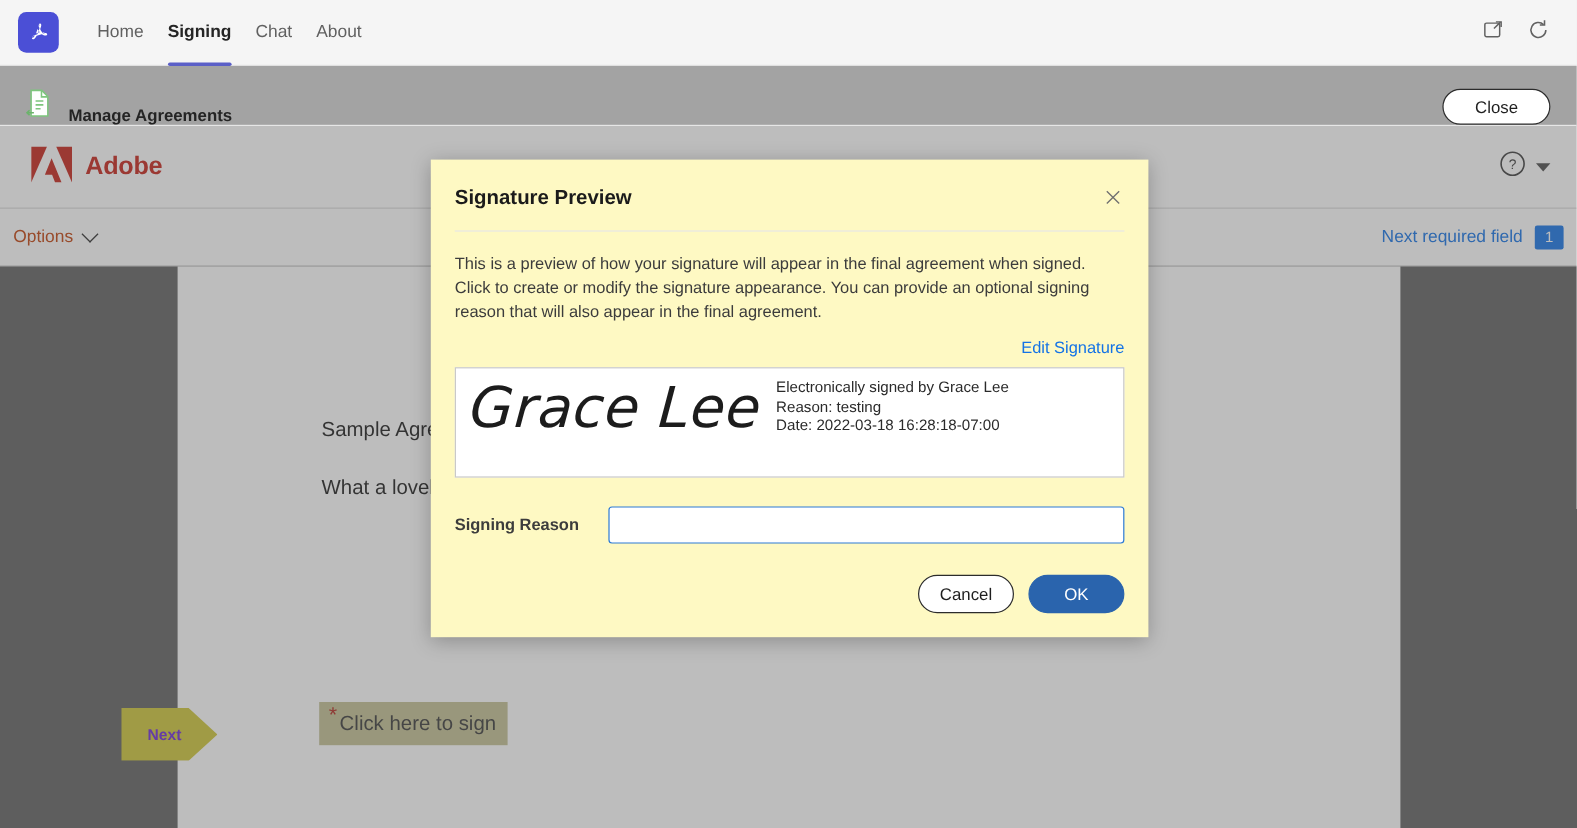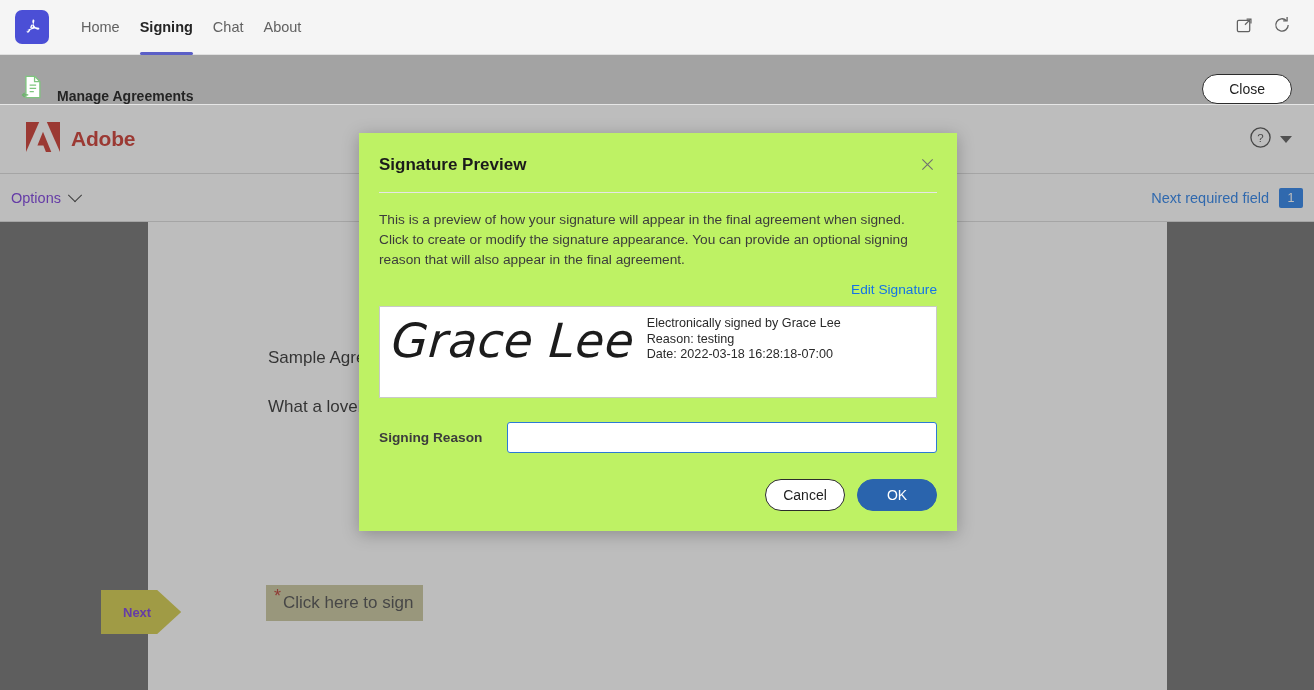--- a/index.html
+++ b/index.html
@@ -177,21 +177,21 @@
     box-sizing: border-box;
     display: flex;
     align-items: center;
   }
   .options-btn {
     display: flex;
     align-items: center;
     gap: 9px;
     margin-left: 11px;
     font-size: 14.5px;
-    color: #6d28d9;
+    color: #c2410c;
     cursor: pointer;
   }
   .chev {
     width: 9px; height: 9px;
     border-right: 1.8px solid #2c2c2c;
     border-bottom: 1.8px solid #2c2c2c;
     transform: rotate(45deg) translate(-2px,-2px);
   }
   .next-field-wrap {
     margin-left: auto;
@@ -292,21 +292,21 @@
     background: rgba(90,90,90,0.40);
     pointer-events: none;
   }
 
   
   .modal {
     position: absolute;
     left: 359px;
     top: 133px;
     width: 598px;
-    background: #bef264;
+    background: #fef9c3;
     box-shadow: 0 3px 16px rgba(0,0,0,0.26);
     box-sizing: border-box;
     padding: 22px 20px 20px 20px;
   }
   .modal-head {
     display: flex;
     align-items: flex-start;
   }
   .modal-title {
     font-size: 17px;

